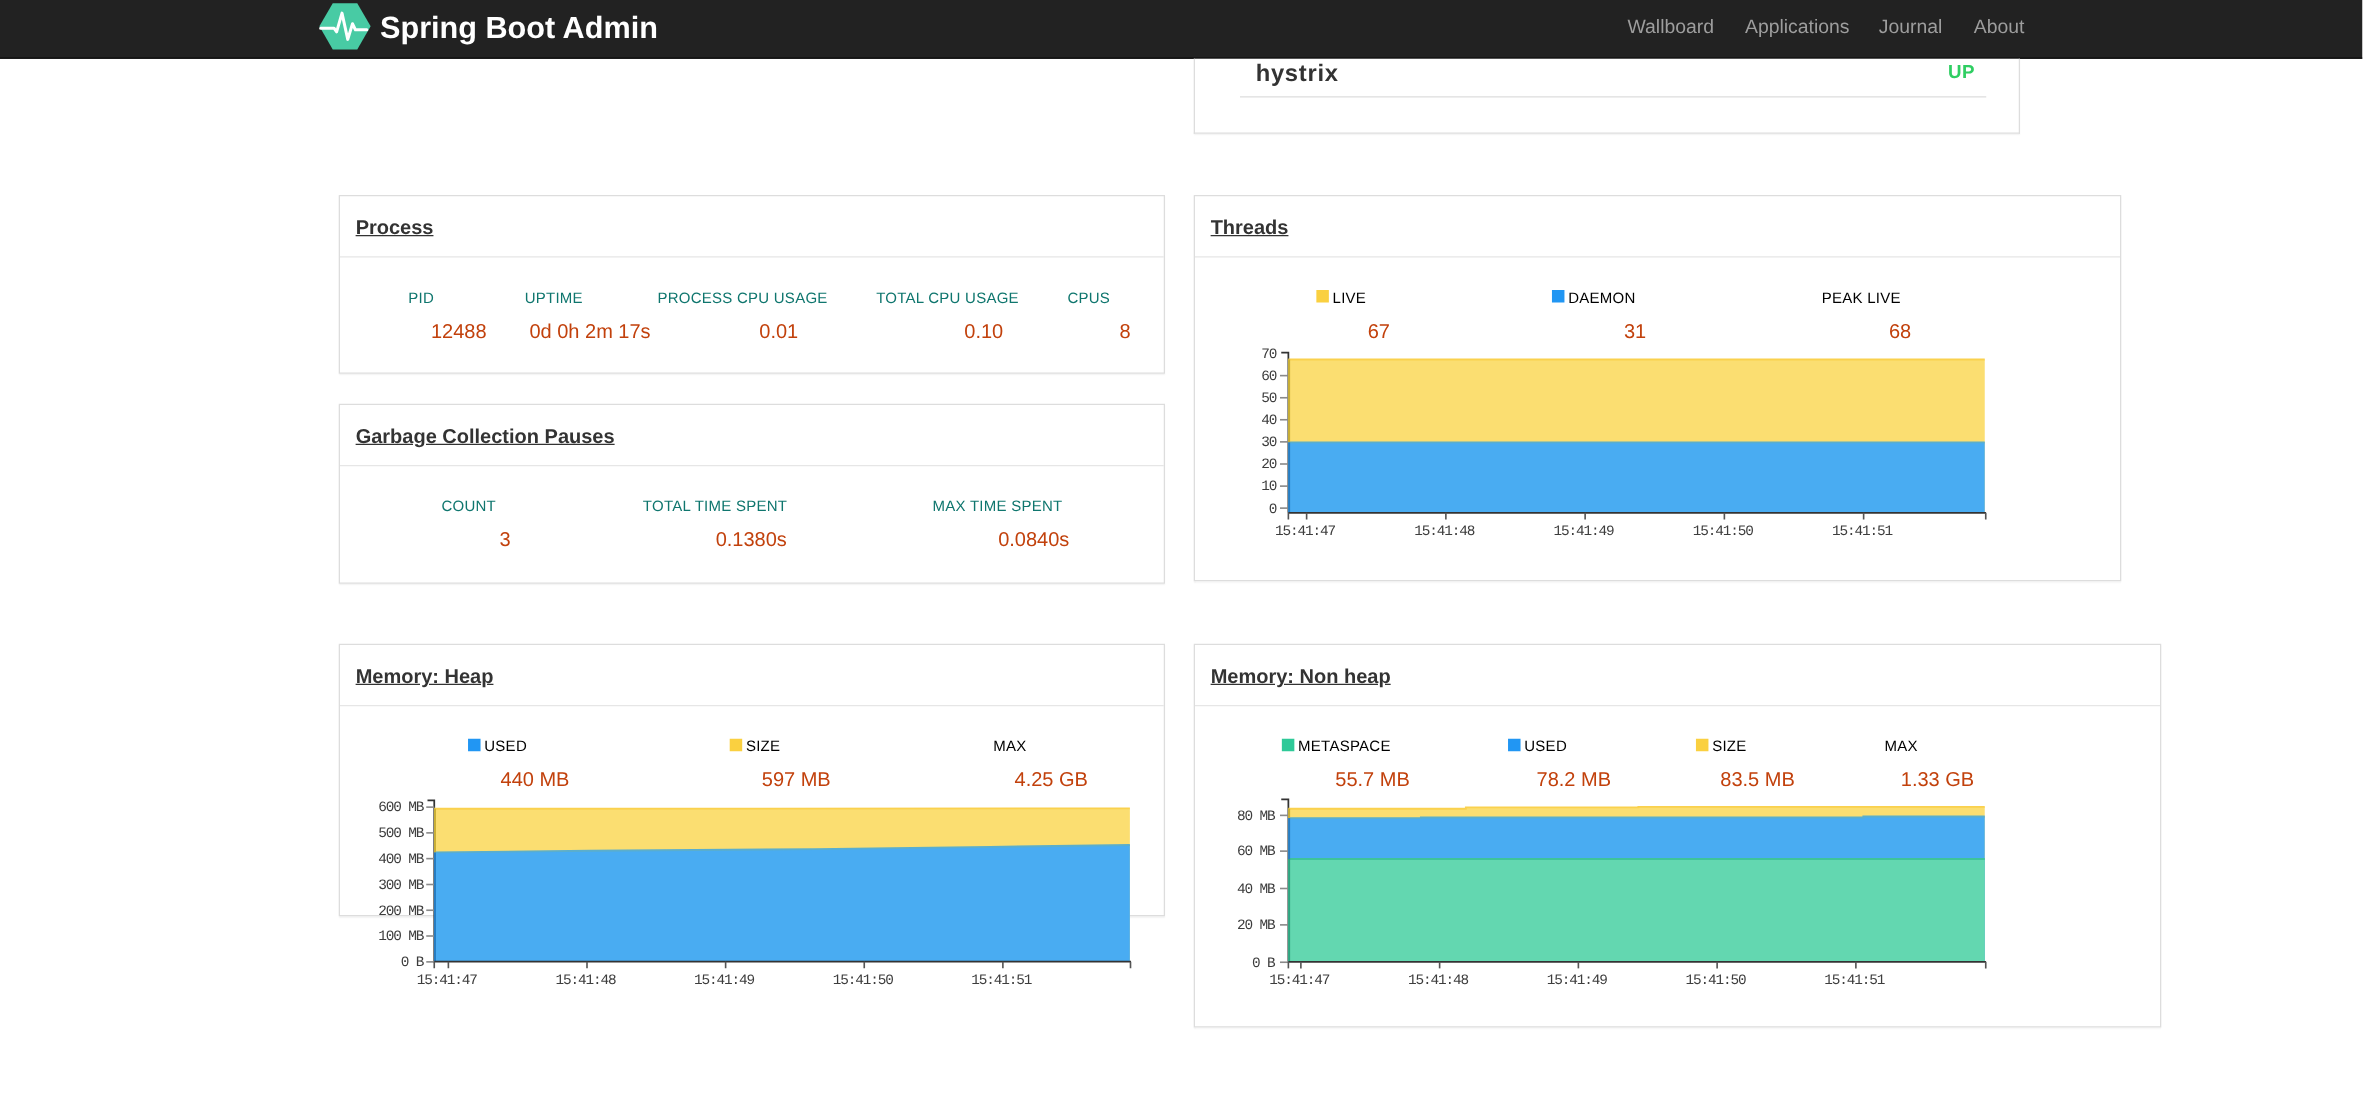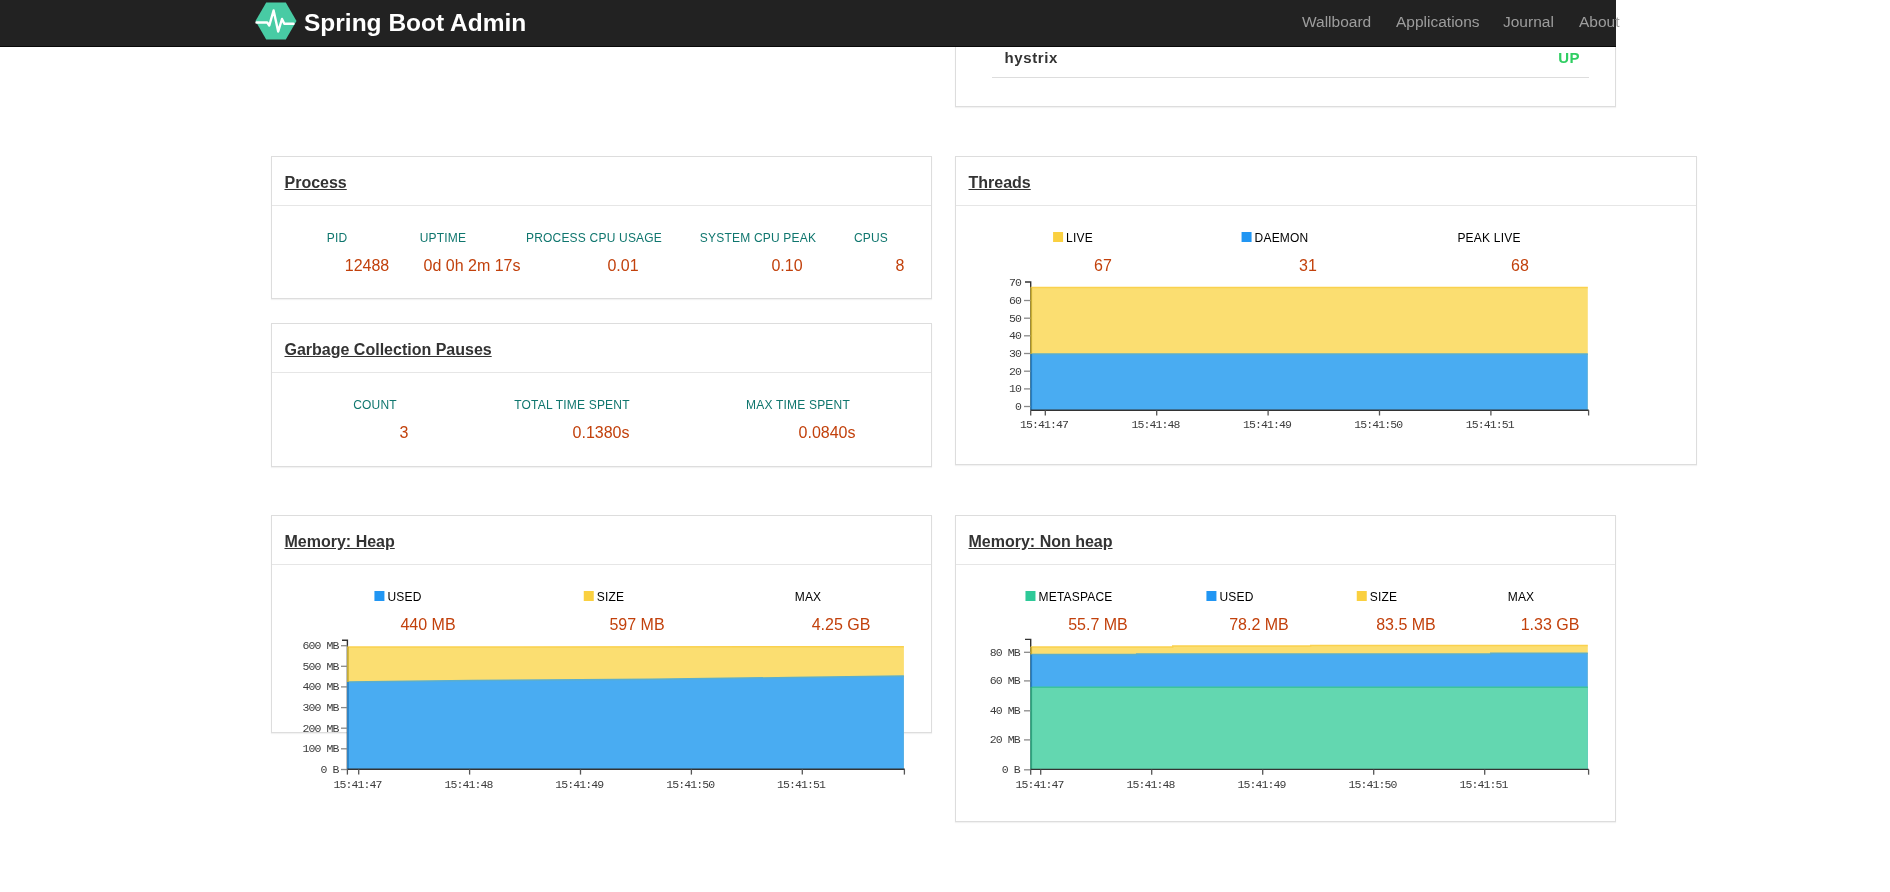--- a/index.html
+++ b/index.html
@@ -1,17 +1,17 @@
 <!DOCTYPE html>
 <html><head>
 <meta charset="utf-8">
 <style>
   * { margin:0; padding:0; box-sizing:border-box; }
   html,body { width:1890px; height:892px; background:#fff; font-family:"Liberation Sans", sans-serif; overflow:hidden; position:relative; }
-  .navbar { position:absolute; left:0; top:0; width:1616px; height:47px; background:#222; border-bottom:1px solid #090909; }
+  .navbar { position:absolute; left:0; top:0; width:1890px; height:47px; background:#222; border-bottom:1px solid #090909; }
   .brand { position:absolute; left:304px; top:9px; font-size:24.5px; font-weight:bold; color:#fff; white-space:nowrap; }
   .navlink { position:absolute; top:13px; font-size:15.5px; color:#9d9d9d; white-space:nowrap; }
   .panel { position:absolute; background:#fff; border:1px solid #ddd; box-shadow:0 1px 1px rgba(0,0,0,0.05); }
   .ptitle { position:absolute; left:12.5px; top:17px; font-size:16px; font-weight:bold; color:#333; white-space:nowrap;text-decoration:underline; }
   .psep { position:absolute; left:0; right:0; height:1px; background:#e6e6e6; }
   .lbl { position:absolute; transform:translateX(-50%); font-size:12px; color:#0f766e; letter-spacing:0.2px; white-space:nowrap; line-height:13px; }
   .val { position:absolute; transform:translateX(-50%); font-size:16px; color:#c2410c; white-space:nowrap; line-height:17px;margin-left:29px; }
   .leg { position:absolute; transform:translateX(-50%); font-size:12px; color:#000000; letter-spacing:0.2px; white-space:nowrap; line-height:13px; }
   .leg i { display:inline-block; width:10px; height:10px; margin-right:3px; vertical-align:0; }
   .chart { position:absolute; left:0; top:0; }
@@ -26,32 +26,32 @@
     <polyline points="1.5,20.5 12.2,20.5 14.3,23.5 18.6,8.5 23.2,29.5 27.0,17 29.3,21.8 38.5,21.8" fill="none" stroke="#fff" stroke-width="2.4" stroke-linejoin="round" stroke-linecap="round"></polyline>
   </svg>
   <span class="brand">Spring Boot Admin</span>
   <span class="navlink" style="left:1302px;">Wallboard</span>
   <span class="navlink" style="left:1396px;">Applications</span>
   <span class="navlink" style="left:1503px;">Journal</span>
   <span class="navlink" style="left:1579px;">About</span>
 </div>
 
 <div class="panel" style="left:955px; top:47px; width:661px; height:59.5px; border-top:none;">
-  <span style="position:absolute;left:48.5px;top:2.2px;font-size:15px;font-weight:bold;letter-spacing:0.6px;color:#333;">hystrix</span>
+  <span style="position:absolute;left:48.5px;top:2.2px;font-size:19px;font-weight:bold;letter-spacing:0.6px;color:#333;">hystrix</span>
   <span style="position:absolute;right:35px;top:2px;font-size:15px;font-weight:bold;color:#2FCE62;letter-spacing:0.4px;">UP</span>
   <div style="position:absolute;left:36px;right:26px;top:30px;height:1px;background:#ddd;"></div>
 </div>
 
 <div class="panel" style="left:271px; top:156px; width:661px; height:143px;">
   <span class="ptitle">Process</span>
   <div class="psep" style="top:48.4px;"></div>
   <span class="lbl" style="left:65px; top:75px;">PID</span>
   <span class="lbl" style="left:171px; top:75px;">UPTIME</span>
   <span class="lbl" style="left:322px; top:75px;">PROCESS CPU USAGE</span>
-  <span class="lbl" style="left:486px; top:75px;">SYSTEM CPU PEAK</span>
+  <span class="lbl" style="left:486px; top:75px;">TOTAL CPU USAGE</span>
   <span class="lbl" style="left:599px; top:75px;">CPUS</span>
   <span class="val" style="left:66px; top:100px;">12488</span>
   <span class="val" style="left:171px; top:100px;">0d 0h 2m 17s</span>
   <span class="val" style="left:322px; top:100px;">0.01</span>
   <span class="val" style="left:486px; top:100px;">0.10</span>
   <span class="val" style="left:599px; top:100px;">8</span>
 </div>
 
 <div class="panel" style="left:271px; top:323px; width:661px; height:143.7px;">
   <span class="ptitle">Garbage Collection Pauses</span>
@@ -168,21 +168,21 @@
     <g text-anchor="middle" transform="translate(-1.2,0)">
       <text x="86.7" y="271.6">15:41:47</text>
       <text x="197.6" y="271.6">15:41:48</text>
       <text x="308.5" y="271.6">15:41:49</text>
       <text x="419.4" y="271.6">15:41:50</text>
       <text x="530.3" y="271.6">15:41:51</text>
     </g>
   </svg>
 </div>
 
-<div class="panel" style="left:955px; top:515px; width:661px; height:307px;">
+<div class="panel" style="left:955px; top:515px; width:774px; height:307px;">
   <span class="ptitle">Memory: Non heap</span>
   <div class="psep" style="top:48.4px;"></div>
   <span class="leg" style="left:113px; top:75px;"><i style="background:#2EC998;"></i>METASPACE</span>
   <span class="leg" style="left:274px; top:75px;"><i style="background:#2196F3;"></i>USED</span>
   <span class="leg" style="left:421px; top:75px;"><i style="background:#FAD040;"></i>SIZE</span>
   <span class="leg" style="left:565px; top:75px;">MAX</span>
   <span class="val" style="left:113px; top:100px;">55.7 MB</span>
   <span class="val" style="left:274px; top:100px;">78.2 MB</span>
   <span class="val" style="left:421px; top:100px;">83.5 MB</span>
   <span class="val" style="left:565px; top:100px;">1.33 GB</span>

